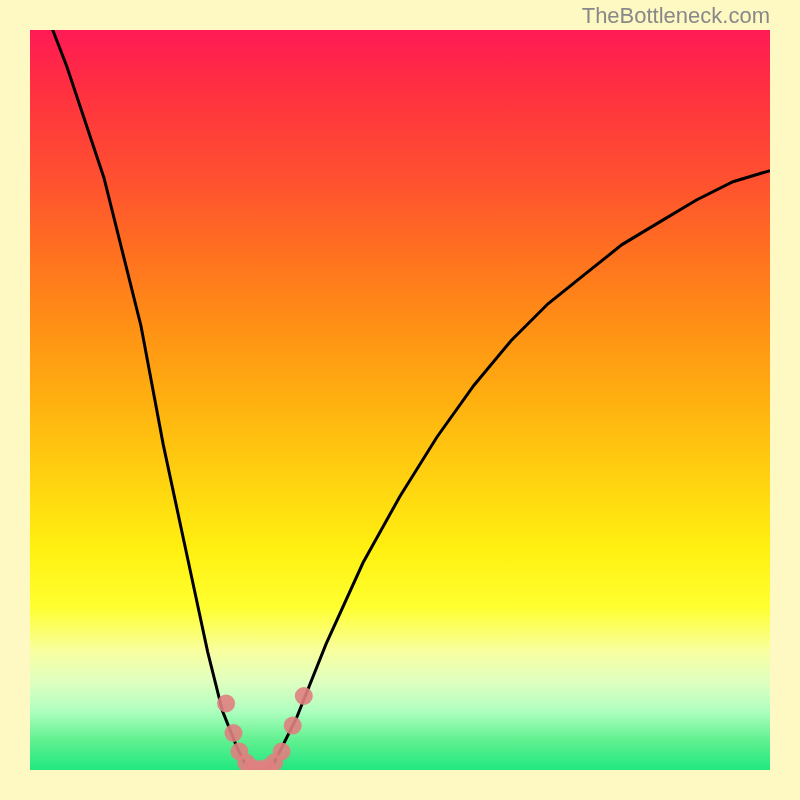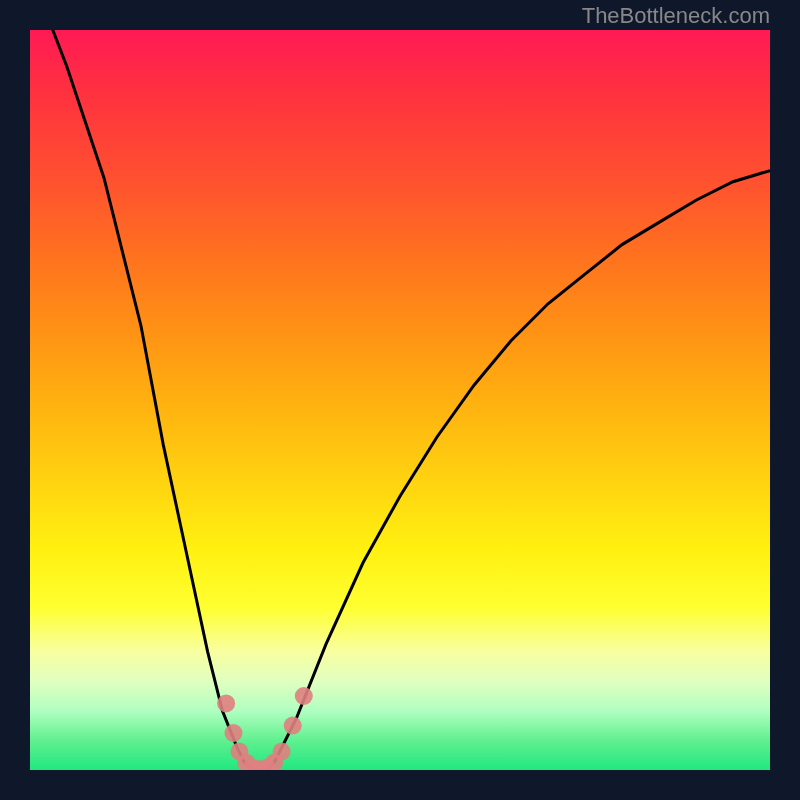--- a/index.html
+++ b/index.html
@@ -7,21 +7,21 @@
     padding: 0;
     width: 800px;
     height: 800px;
     background: #000;
     position: relative;
     font-family: Arial, sans-serif;
   }
   .outer {
     width: 800px;
     height: 800px;
-    background: #0f172a;
+    background: #fef9c3;
     position: relative;
   }
   .plot-area {
     position: absolute;
     left: 30px;
     top: 30px;
     width: 740px;
     height: 740px;
     overflow: hidden;
   }

